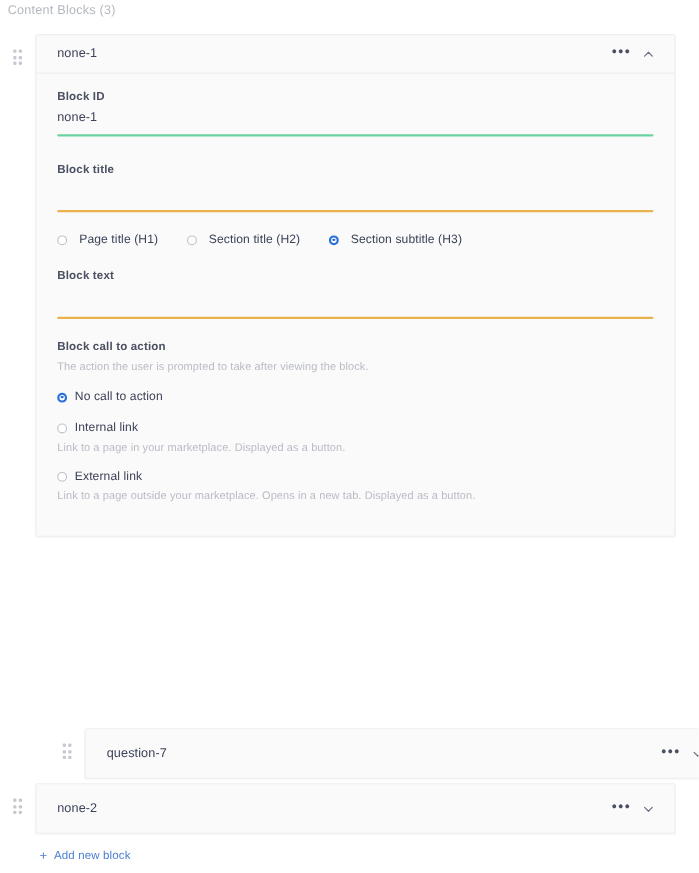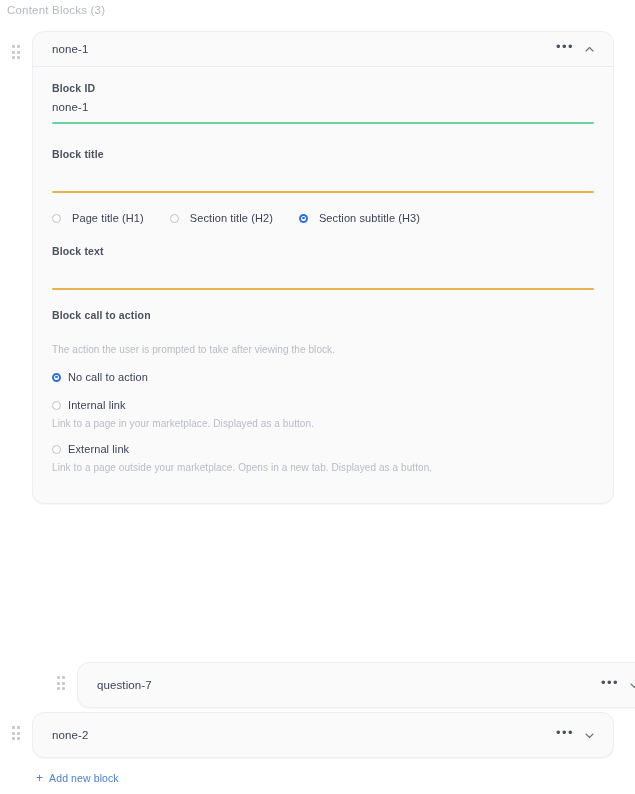--- a/index.html
+++ b/index.html
@@ -60,21 +60,21 @@
     height: 3px;
     background: #c6c9d0;
     border-radius: 1px;
   }
 
   .card {
     flex: 1 1 auto;
     margin-right: 21px;
     background: #fafafb;
     border: 1px solid #eceef1;
-    border-radius: 12px;
+    border-radius: 2px;
     box-shadow: 0 1px 1px rgba(22,28,45,.035);
     box-sizing: border-box;
   }
   .card-header {
     height: 35px;
     display: flex;
     align-items: center;
     padding: 0 14px 0 19px;
     box-sizing: border-box;
   }
@@ -137,21 +137,21 @@
   .underline.orange { background: #eab24d; }
 
   .helper {
     font-size: 10px;
     color: #b9bcc4;
     line-height: 15px;
     margin-top: 7px;
     letter-spacing: .08px;
     max-width: 545px;
   }
-  .helper.tight { margin-top: 21px; }
+  .helper.tight { margin-top: 5px; }
 
   .spacer-title { height: 22px; }
 
   
   .radio-group { margin-top: 8px; }
   .radio-group.inline {
     display: flex;
     align-items: center;
     gap: 26px;
     margin-top: 10px;

